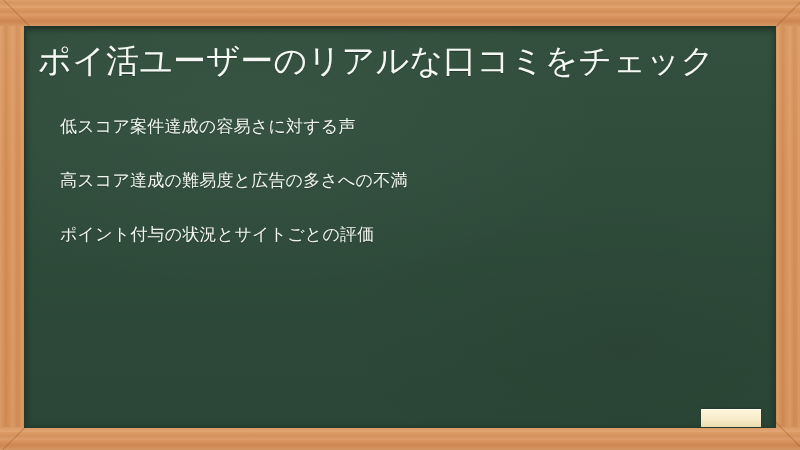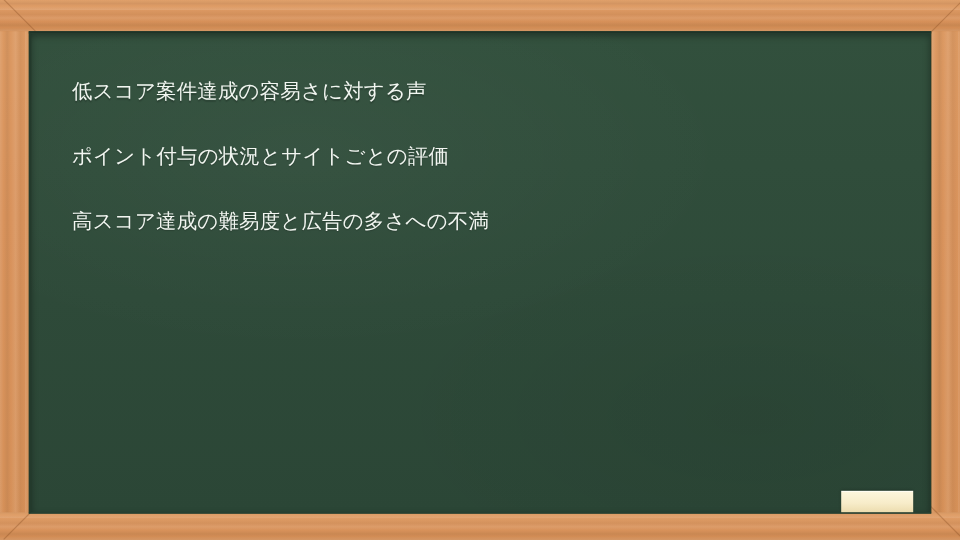--- a/index.html
+++ b/index.html
@@ -167,25 +167,26 @@
   <div class="mitre bl">
       <i></i>
     </div>
   <div class="mitre br">
       <i></i>
     </div>
 
   <div class="board">
     <div class="board-inner">
 
+      <h1 class="board-title">ポイ活ユーザーのリアルな口コミをチェック</h1>
 
       <ul class="board-list">
         <li>低スコア案件達成の容易さに対する声</li>
+        <li>高スコア達成の難易度と広告の多さへの不満</li>
         <li>ポイント付与の状況とサイトごとの評価</li>
-        <li>高スコア達成の難易度と広告の多さへの不満</li>
       </ul>
 
     </div>
 
     <div class="chalk"></div>
   </div>
 
 </div>
 
 </body></html>

